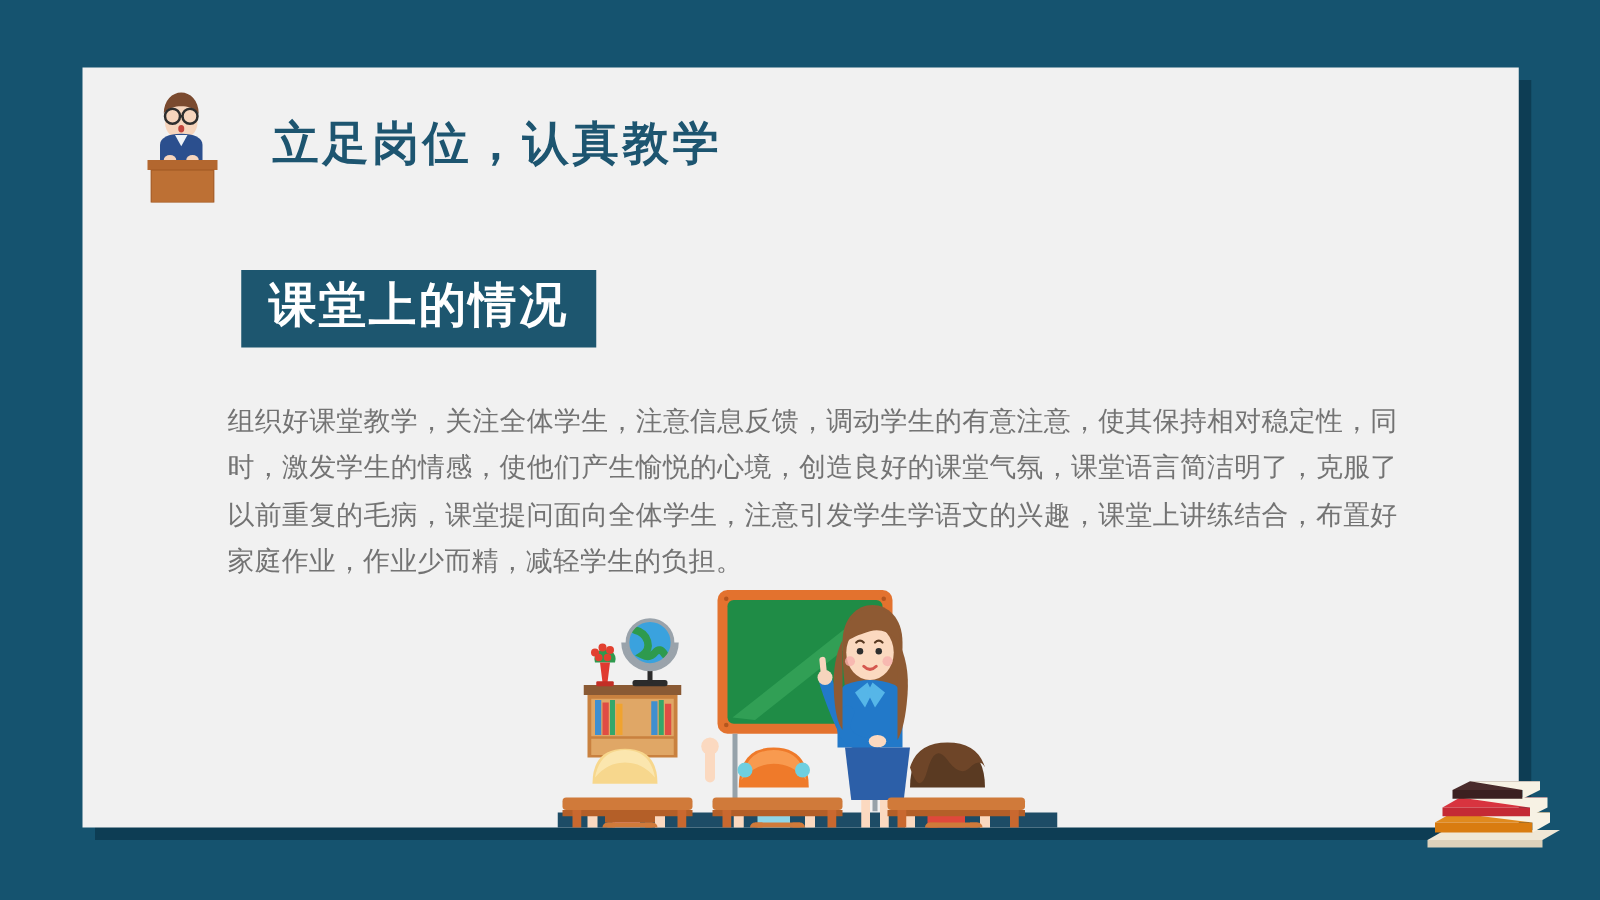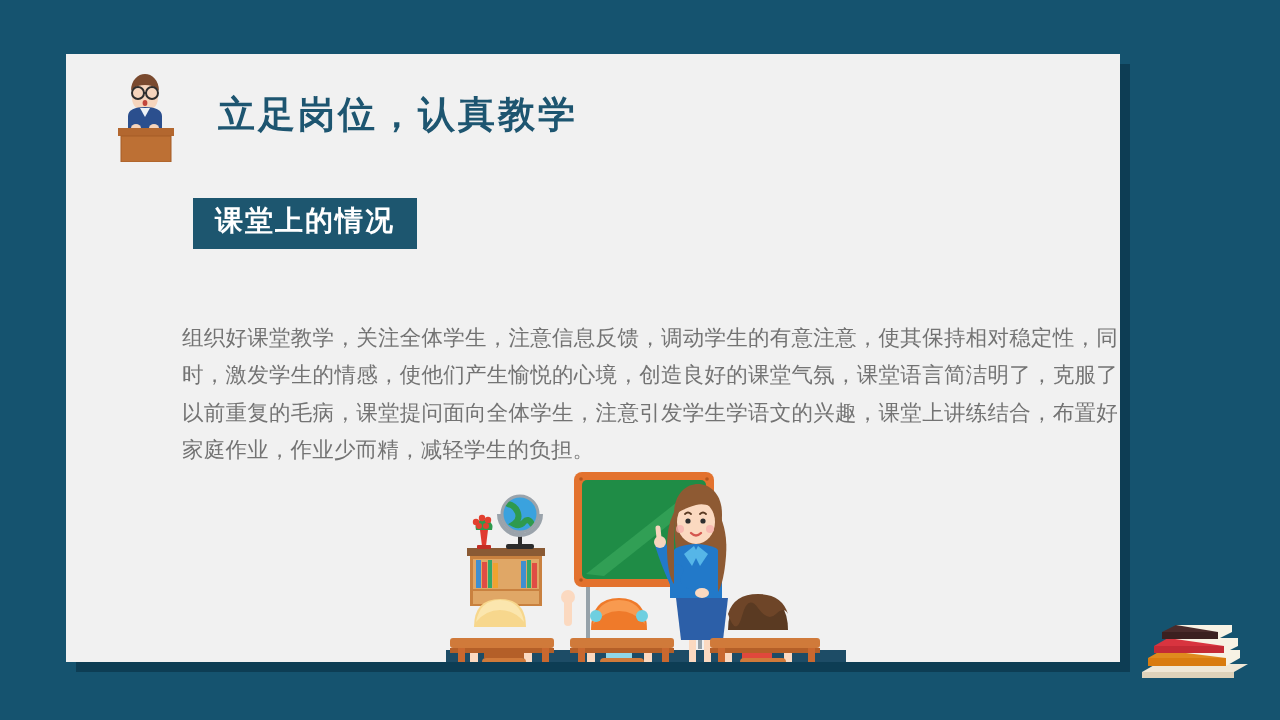--- a/index.html
+++ b/index.html
@@ -13,21 +13,21 @@
     background: #15536f;
     font-family: "DejaVu Sans", "Liberation Sans", sans-serif;
     position: relative;
   }
 
   
   .slide-card {
     position: absolute;
     left: 66px;
     top: 54px;
-    width: 1054px;
+    width: 1149px;
     height: 608px;
     background: #f1f1f1;
     box-shadow: 10px 10px 0 rgba(5, 35, 50, 0.45);
     overflow: hidden;
   }
 
   
   .header-row {
     position: absolute;
     left: 40px;
@@ -49,24 +49,24 @@
     letter-spacing: 3px;
     margin-left: 34px;
     white-space: nowrap;
     line-height: 1;
   }
 
   
   .section-badge {
     position: absolute;
     left: 127px;
-    top: 144px;
+    top: 162px;
     background: #1d566f;
     color: #ffffff;
-    font-size: 28px;
+    font-size: 38px;
     font-weight: bold;
     letter-spacing: 2px;
     padding: 8px 22px 12px 22px;
     line-height: 1.1;
     white-space: nowrap;
   }
 
   
   .body-text {
     position: absolute;

